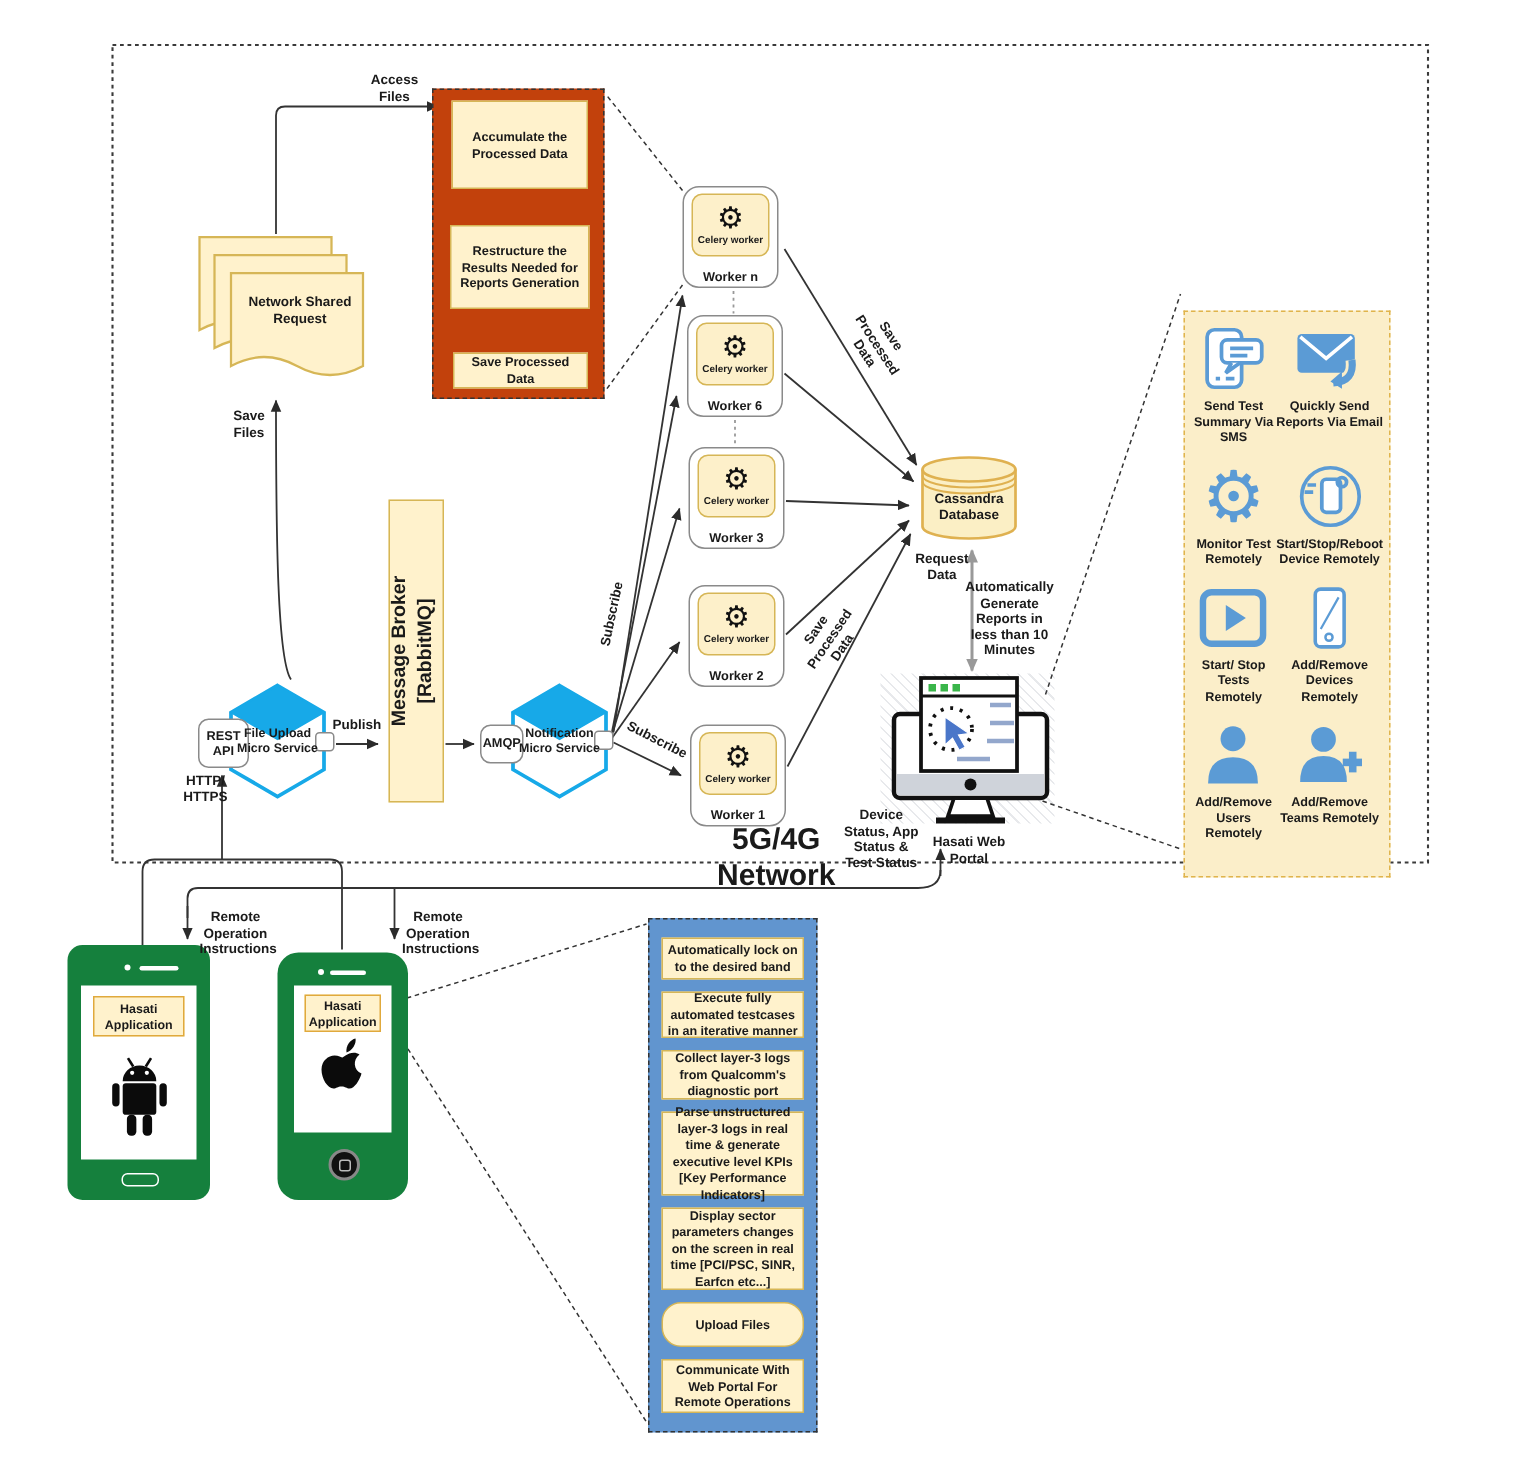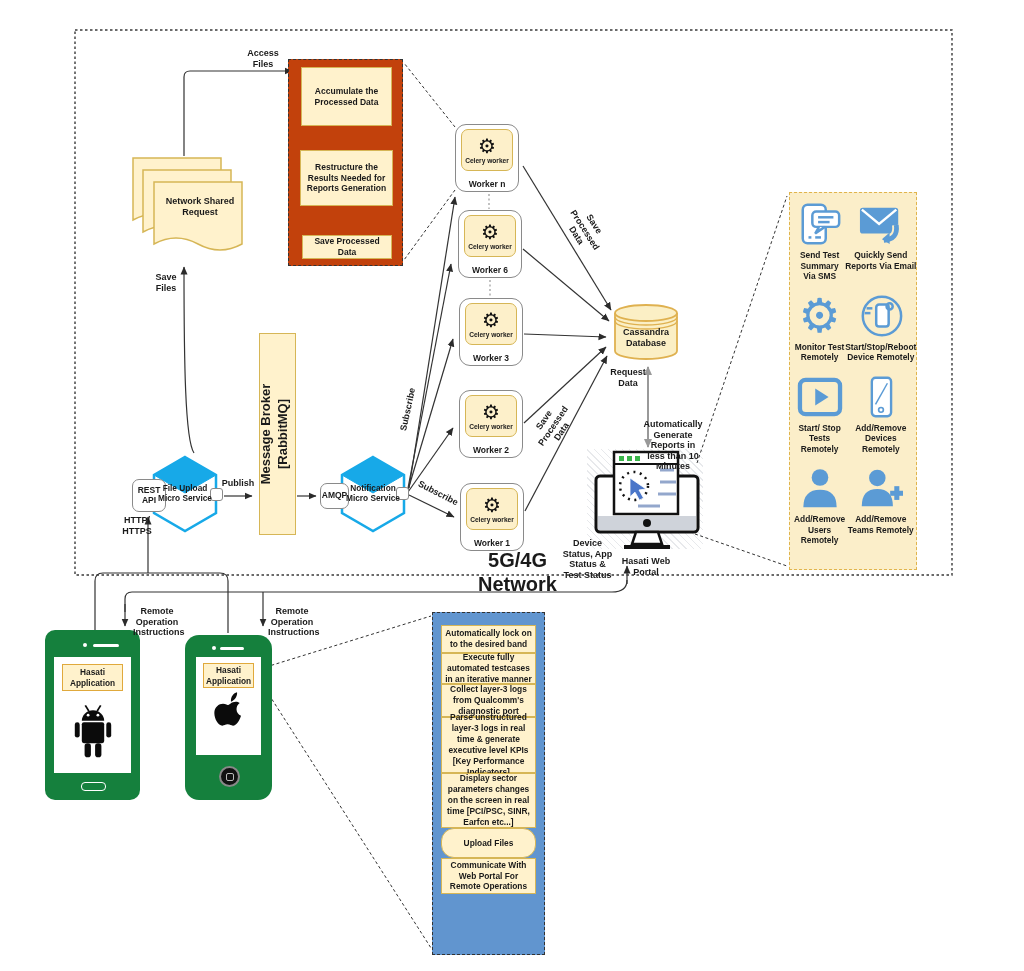--- a/index.html
+++ b/index.html
@@ -34,21 +34,21 @@
   
   .rpanel{background:#FBEEC9;border:1.6px dashed #E0B44C;box-sizing:border-box;z-index:2;
         display:grid;grid-template-columns:1fr 1fr;row-gap:11px;padding:8px 4px 4px 4px;align-content:start;}
   .feature{display:flex;flex-direction:column;align-items:center;}
   .ficon{height:46px;display:flex;align-items:center;justify-content:center;}
   .flabel{font-size:8.4px;font-weight:700;text-align:center;line-height:1.25;margin-top:3px;}
   .span2{grid-column:1 / 3;}
   .bluegear{font-size:47px;line-height:44px;color:#5B9BD5;}
   
   .bpanel{background:#6195CF;border:1.6px dashed #333;box-sizing:border-box;z-index:2;
-        display:flex;flex-direction:column;justify-content:flex-start;padding:12px 8px;}
+        display:flex;flex-direction:column;justify-content:space-between;padding:12px 8px;}
   .bpanel .ybox2{background:#FFF2CC;border:1.4px solid #D6B656;display:flex;align-items:center;justify-content:center;
         text-align:center;font-size:8.4px;font-weight:700;line-height:1.3;padding:2px 3px;box-sizing:border-box;}
   
   .phone{position:absolute;background:#15803d;z-index:2;}
   .screen{position:absolute;background:#fff;}
   .happ{position:absolute;background:#FFF2CC;border:1.4px solid #E0A93C;box-sizing:border-box;
         display:flex;align-items:center;justify-content:center;font-size:8.3px;font-weight:700;text-align:center;line-height:1.25;}
   .hatch{position:absolute;z-index:1;background:repeating-linear-gradient(45deg,rgba(90,100,120,.14) 0 1px,transparent 1px 5px);}
   .cubetext{position:absolute;z-index:3;font-size:8.3px;font-weight:700;text-align:center;line-height:1.25;}
 </style>
@@ -234,27 +234,27 @@
 
   <div class="lbl" style="left:243px;top:48px;width:40px;">Access Files</div>
   <div class="lbl" style="left:148px;top:272px;width:36px;">Save Files</div>
   <div class="lbl" style="left:220px;top:478px;width:36px;">Publish</div>
   <div class="lbl" style="left:118px;top:515px;width:38px;">HTTP/ HTTPS</div>
   <div class="lbl" style="left:378px;top:404px;width:60px;transform:rotate(-78deg);">Subscribe</div>
   <div class="lbl" style="left:408px;top:488px;width:60px;transform:rotate(27deg);">Subscribe</div>
   <div class="lbl" style="left:555px;top:214px;width:60px;transform:rotate(57deg);">Save Processed Data</div>
   <div class="lbl" style="left:523px;top:410px;width:60px;transform:rotate(-56deg);">Save Processed Data</div>
   <div class="lbl" style="left:606px;top:367px;width:44px;">Request Data</div>
-  <div class="lbl" style="left:643px;top:419px;width:60px;">Automatically Generate Reports in less than 10 Minutes</div>
+  <div class="lbl" style="left:643px;top:386px;width:60px;">Automatically Generate Reports in less than 10 Minutes</div>
   <div class="lbl" style="left:560px;top:538px;width:55px;">Device Status, App Status &amp; Test Status</div>
   <div class="lbl" style="left:133px;top:606px;width:48px;">Remote Operation Instructions</div>
   <div class="lbl" style="left:268px;top:606px;width:48px;">Remote Operation Instructions</div>
   <div class="lbl" style="left:460px;top:549px;width:115px;font-size:20px;">5G/4G Network</div>
 
-  <div class="rpanel abs" style="left:789px;top:192px;width:128px;height:378px;">
+  <div class="rpanel abs" style="left:789px;top:207px;width:138px;height:378px;">
     <div class="feature">
       <div class="ficon">
         <svg width="46" height="46" viewBox="0 0 48 48" fill="none" stroke="#5B9BD5" stroke-width="2.6">
           <rect x="6" y="4" width="24" height="40" rx="5" fill="#fff"></rect>
           <line x1="12" y1="38" x2="15" y2="38"></line>
             <line x1="19" y1="38" x2="25" y2="38"></line>
           <rect x="16" y="11" width="28" height="16" rx="4" fill="#fff"></rect>
           <path d="M23 27 l-4 7 l10 -7" fill="#fff"></path>
           <line x1="22" y1="17" x2="38" y2="17"></line>
             <line x1="22" y1="22" x2="34" y2="22"></line>

